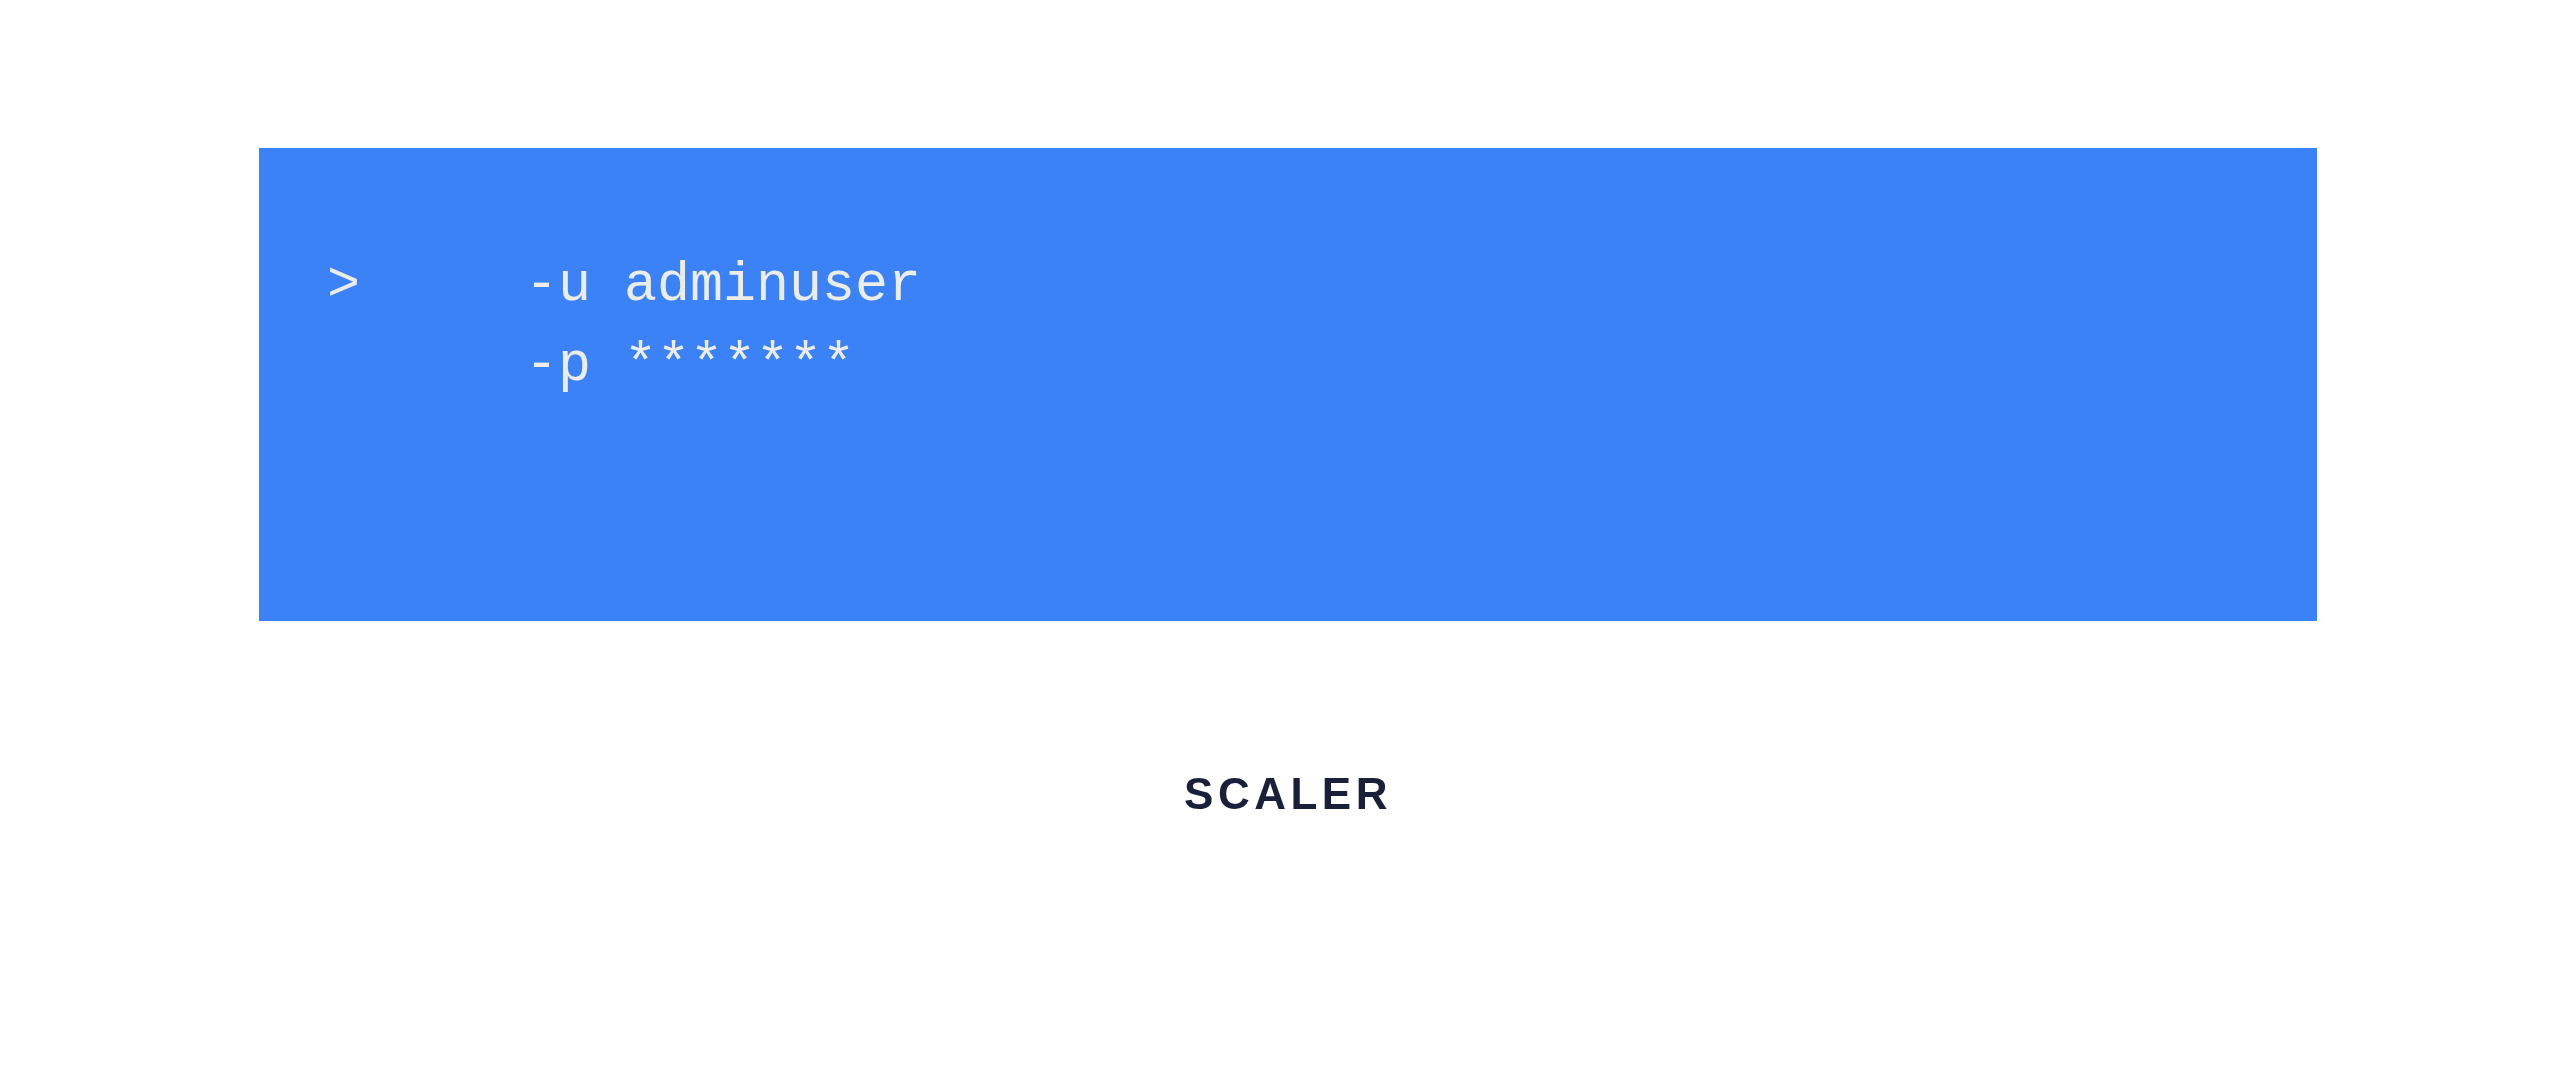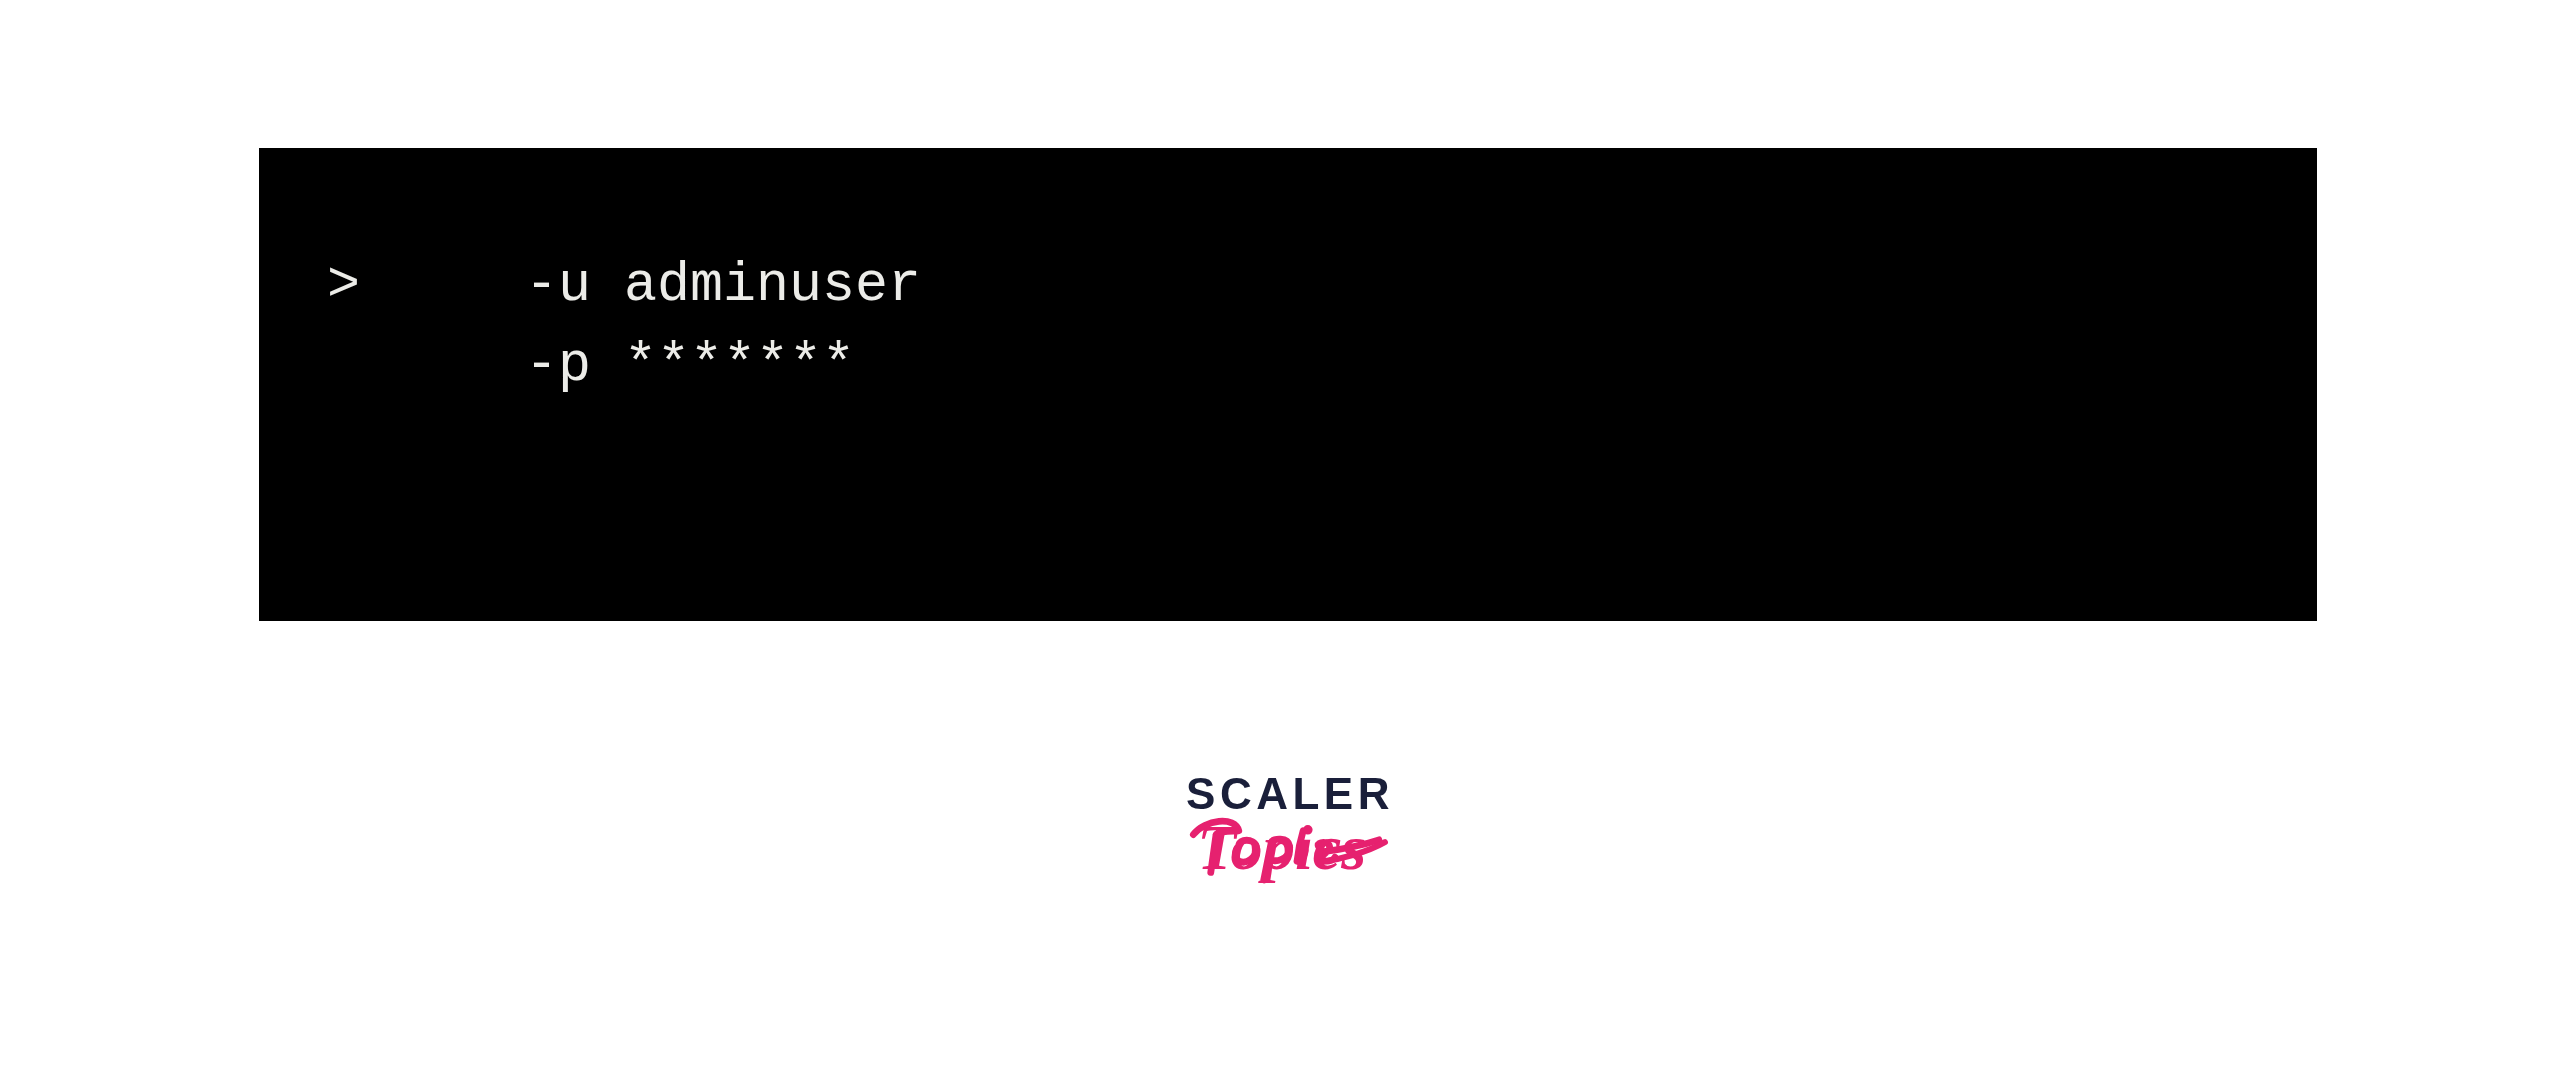--- a/index.html
+++ b/index.html
@@ -15,21 +15,21 @@
       font-family: -apple-system, BlinkMacSystemFont, sans-serif;
       position: relative;
     }
     
     .terminal {
       position: absolute;
       left: 259px;
       top: 148px;
       width: 2058px;
       height: 473px;
-      background: #000000;
+      background: #3b82f6;
       padding: 98px 68px;
     }
     
     .terminal-content {
       font-family: 'Menlo', 'Consolas', 'Courier New', monospace;
       font-size: 55px;
       line-height: 1.45;
       color: #ecece8;
       white-space: pre;
     }
@@ -64,44 +64,14 @@
 </head>
 <body>
 
 <div class="terminal">
   <div class="terminal-content"><span>&gt;</span><span>     -u adminuser</span>
 <span>      -p *******</span></div>
 </div>
 
 <div class="logo-container">
   <span class="logo-scaler">SCALER</span>
-  <span class="logo-topics">
-    <svg viewBox="0 0 280 120" xmlns="http://www.w3.org/2000/svg">
-      <path d="M 15 35 
-               C 30 15, 70 10, 75 30
-               C 75 30, 45 30, 45 35
-               L 38 85
-               M 75 50
-               C 75 40, 95 40, 98 50
-               C 100 65, 85 75, 75 70
-               C 68 65, 70 55, 75 50 Z
-               M 108 95
-               L 118 45
-               C 120 40, 140 38, 142 50
-               C 145 68, 118 75, 115 65
-               M 155 50
-               L 160 30
-               M 152 70
-               L 155 50
-               C 158 48, 165 50, 162 60
-               C 160 68, 155 72, 152 70
-               M 180 50
-               C 178 45, 195 42, 195 52
-               C 195 58, 182 62, 185 68
-               C 188 72, 200 70, 202 65
-               M 185 58
-               C 200 56, 230 52, 260 42" stroke="#e6216f" stroke-width="9" fill="none" stroke-linecap="round" stroke-linejoin="round"></path>
-      <text x="20" y="80" font-family="cursive" font-size="85" font-style="italic" font-weight="600" fill="#e6216f">Topics</text>
-      <path d="M 180 72 C 210 68, 245 58, 268 45" stroke="#e6216f" stroke-width="8" fill="none" stroke-linecap="round"></path>
-    </svg>
-  </span>
 </div>
 
 
 </body></html>

